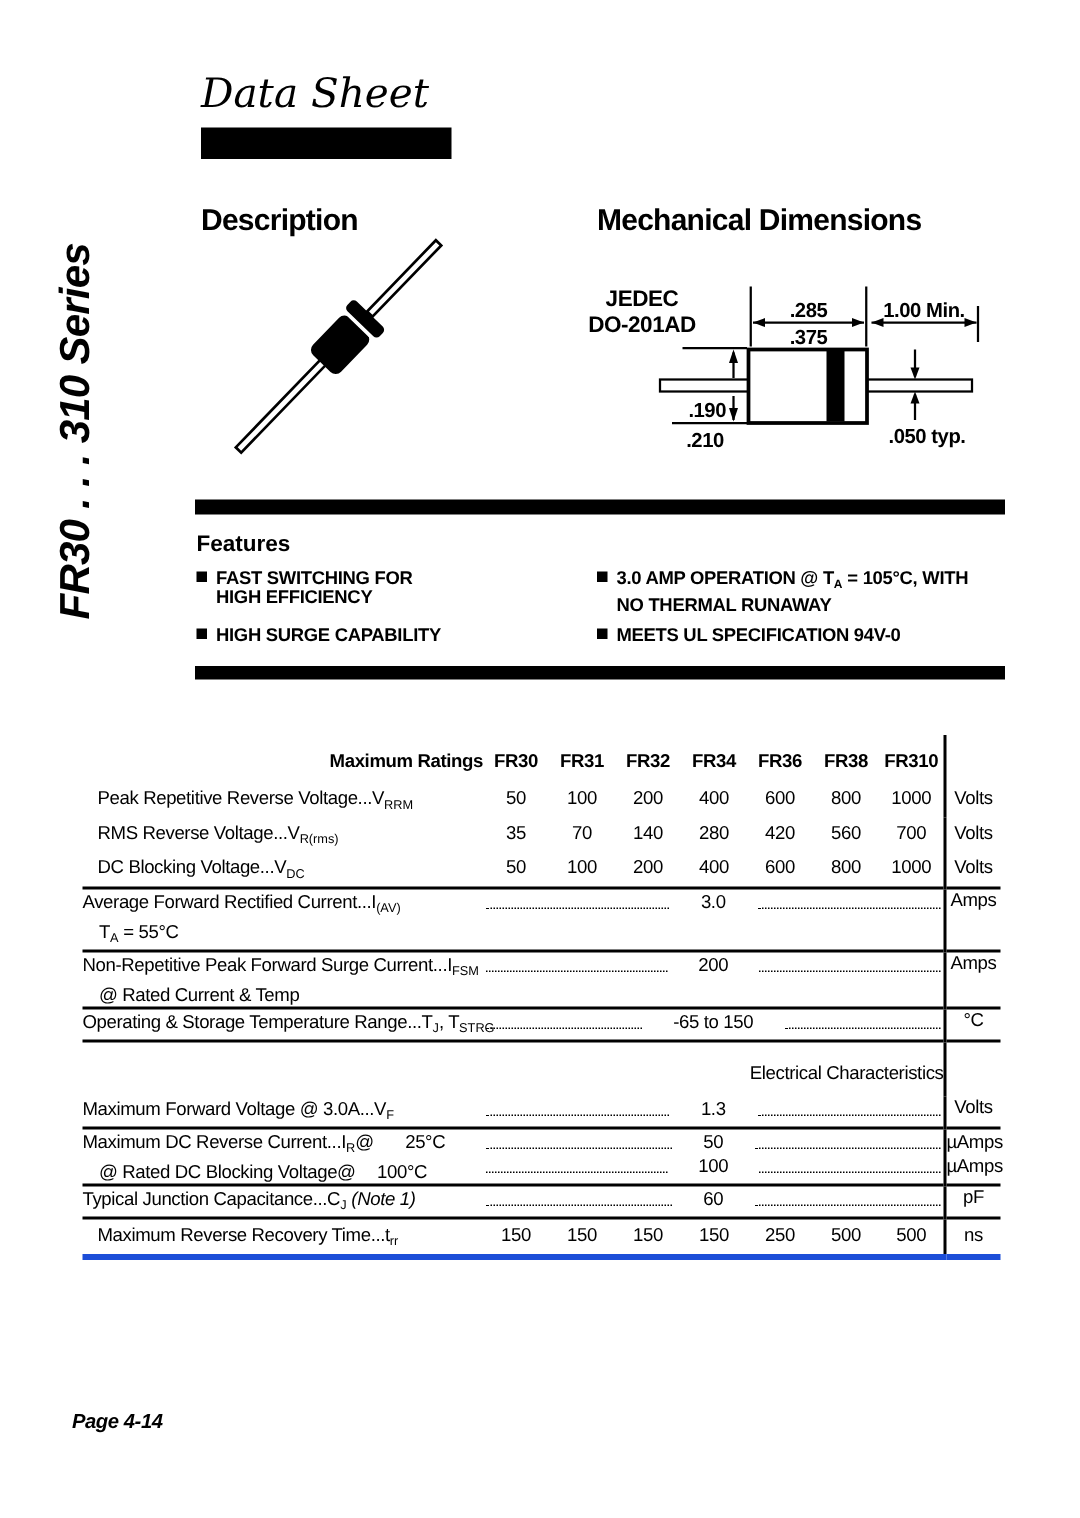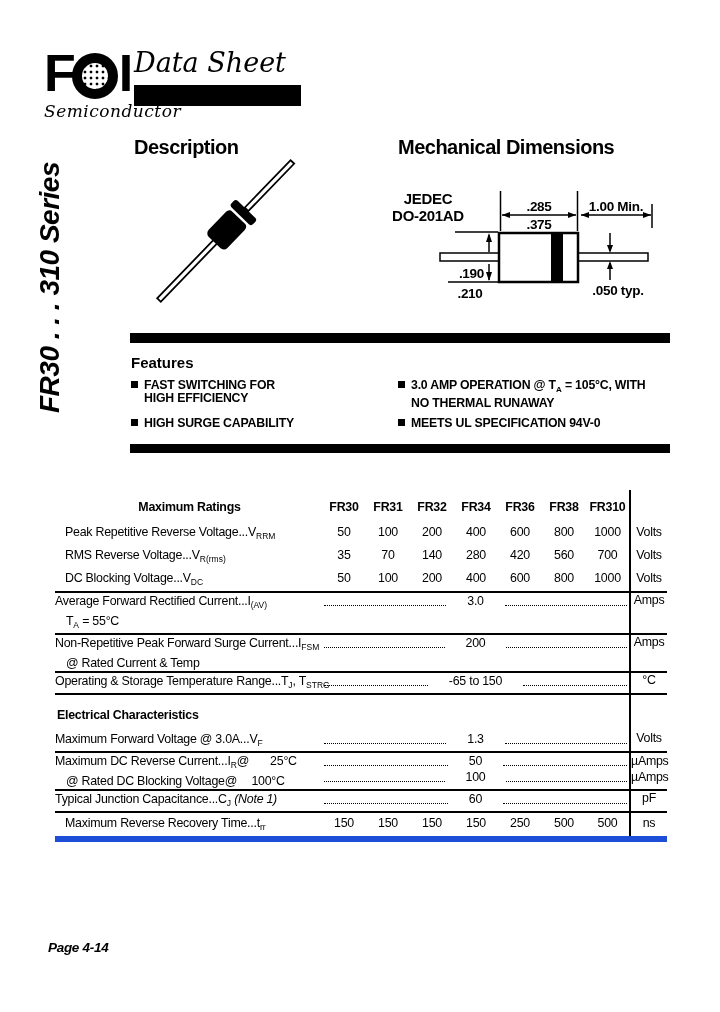--- a/index.html
+++ b/index.html
@@ -48,50 +48,46 @@
   
   table.spec { position:absolute; left:55px; top:490px; width:612px; border-collapse:collapse; table-layout:fixed;
     font-size:12.4px; letter-spacing:-0.25px; }
   table.spec td { padding:0; vertical-align:top; }
   col.c-lbl { width:267px; } col.c-v { width:44px; } col.c-u { width:37px; }
   tr.series td { border-top:3px solid #000; border-bottom:4px solid #000; padding:3px 0 4px 0; font-weight:bold; }
   .series-label { font-style:italic; font-size:13.5px; text-align:center; padding-left:110px; }
   td.units { border-left:2px solid #000; text-align:center; }
   tr.series td.units { padding-left:0; }
   tr.heads td { font-weight:bold; padding:10px 0 8px 0; text-align:center; }
-  tr.heads td.lblcell { text-align:center; padding-left:2px; }
+  tr.heads td.lblcell { text-align:right; padding-left:2px; }
   tr.r td { padding:3px 0 4px 0; text-align:center; }
   tr.r td.lblcell { text-align:left; padding-left:10px; white-space:nowrap; }
   tr.rule td { border-top:2px solid #000; }
-  tr.last td { border-bottom:6px solid #1d4ed8; }
+  tr.last td { border-bottom:4px solid #1d4ed8; }
   td.lblcell .l1 { white-space:nowrap; line-height:16px; }
   td.lblcell .l2 { white-space:nowrap; line-height:16px; padding-left:11px; }
   .padrow td { padding-top:5px; padding-bottom:9px; }
   .leadcell .leader { display:flex; align-items:flex-end; line-height:16px; padding:0 2px;gap:12px; }
   .leader .dots { flex:1; border-bottom:1.6px dotted #000; margin-bottom:3.5px; }
   .leader .val { padding:0 9px; white-space:nowrap; }
   sub { font-size:8.5px; vertical-align:-3px; letter-spacing:0; }
   .note { font-style:italic; }
-  tr.sect td { font-weight:bold; padding:13px 0 9px 2px; }
+  tr.sect td { font-weight:normal; padding:13px 0 9px 2px;text-align:right; }
   .rcline { display:flex; line-height:16px; white-space:nowrap; }
   .rcmain { flex:0 0 152px; } .rcmain.ind { padding-left:11px; }
   .rcat { flex:0 0 26px; text-align:left; } .rctemp { flex:0 0 34px; text-align:right; }
   td.units .u2 { line-height:16px; }
 
   .footer-page { position:absolute; left:48px; top:940px; font-weight:bold; font-style:italic; font-size:13.5px; letter-spacing:-0.3px; }
 </style>
 </head>
 <body>
 
 <div class="page">
 
-  <div class="fci">
-    <div class="fci-row"><span>F</span><span class="fci-globe"></span><span>I</span></div>
-    <div class="fci-sub">Semiconductor</div>
-  </div>
   <div class="datasheet">Data Sheet</div>
   <div class="hdr-bar"></div>
 
   <div class="sidebar-series">FR30 . . . 310 Series</div>
 
   <div class="sec-h h-desc">Description</div>
   <div class="sec-h h-mech">Mechanical Dimensions</div>
 
   <svg class="diode-svg" width="185" height="160" viewBox="0 0 185 160">
     <g transform="translate(14,148) rotate(-46)">

